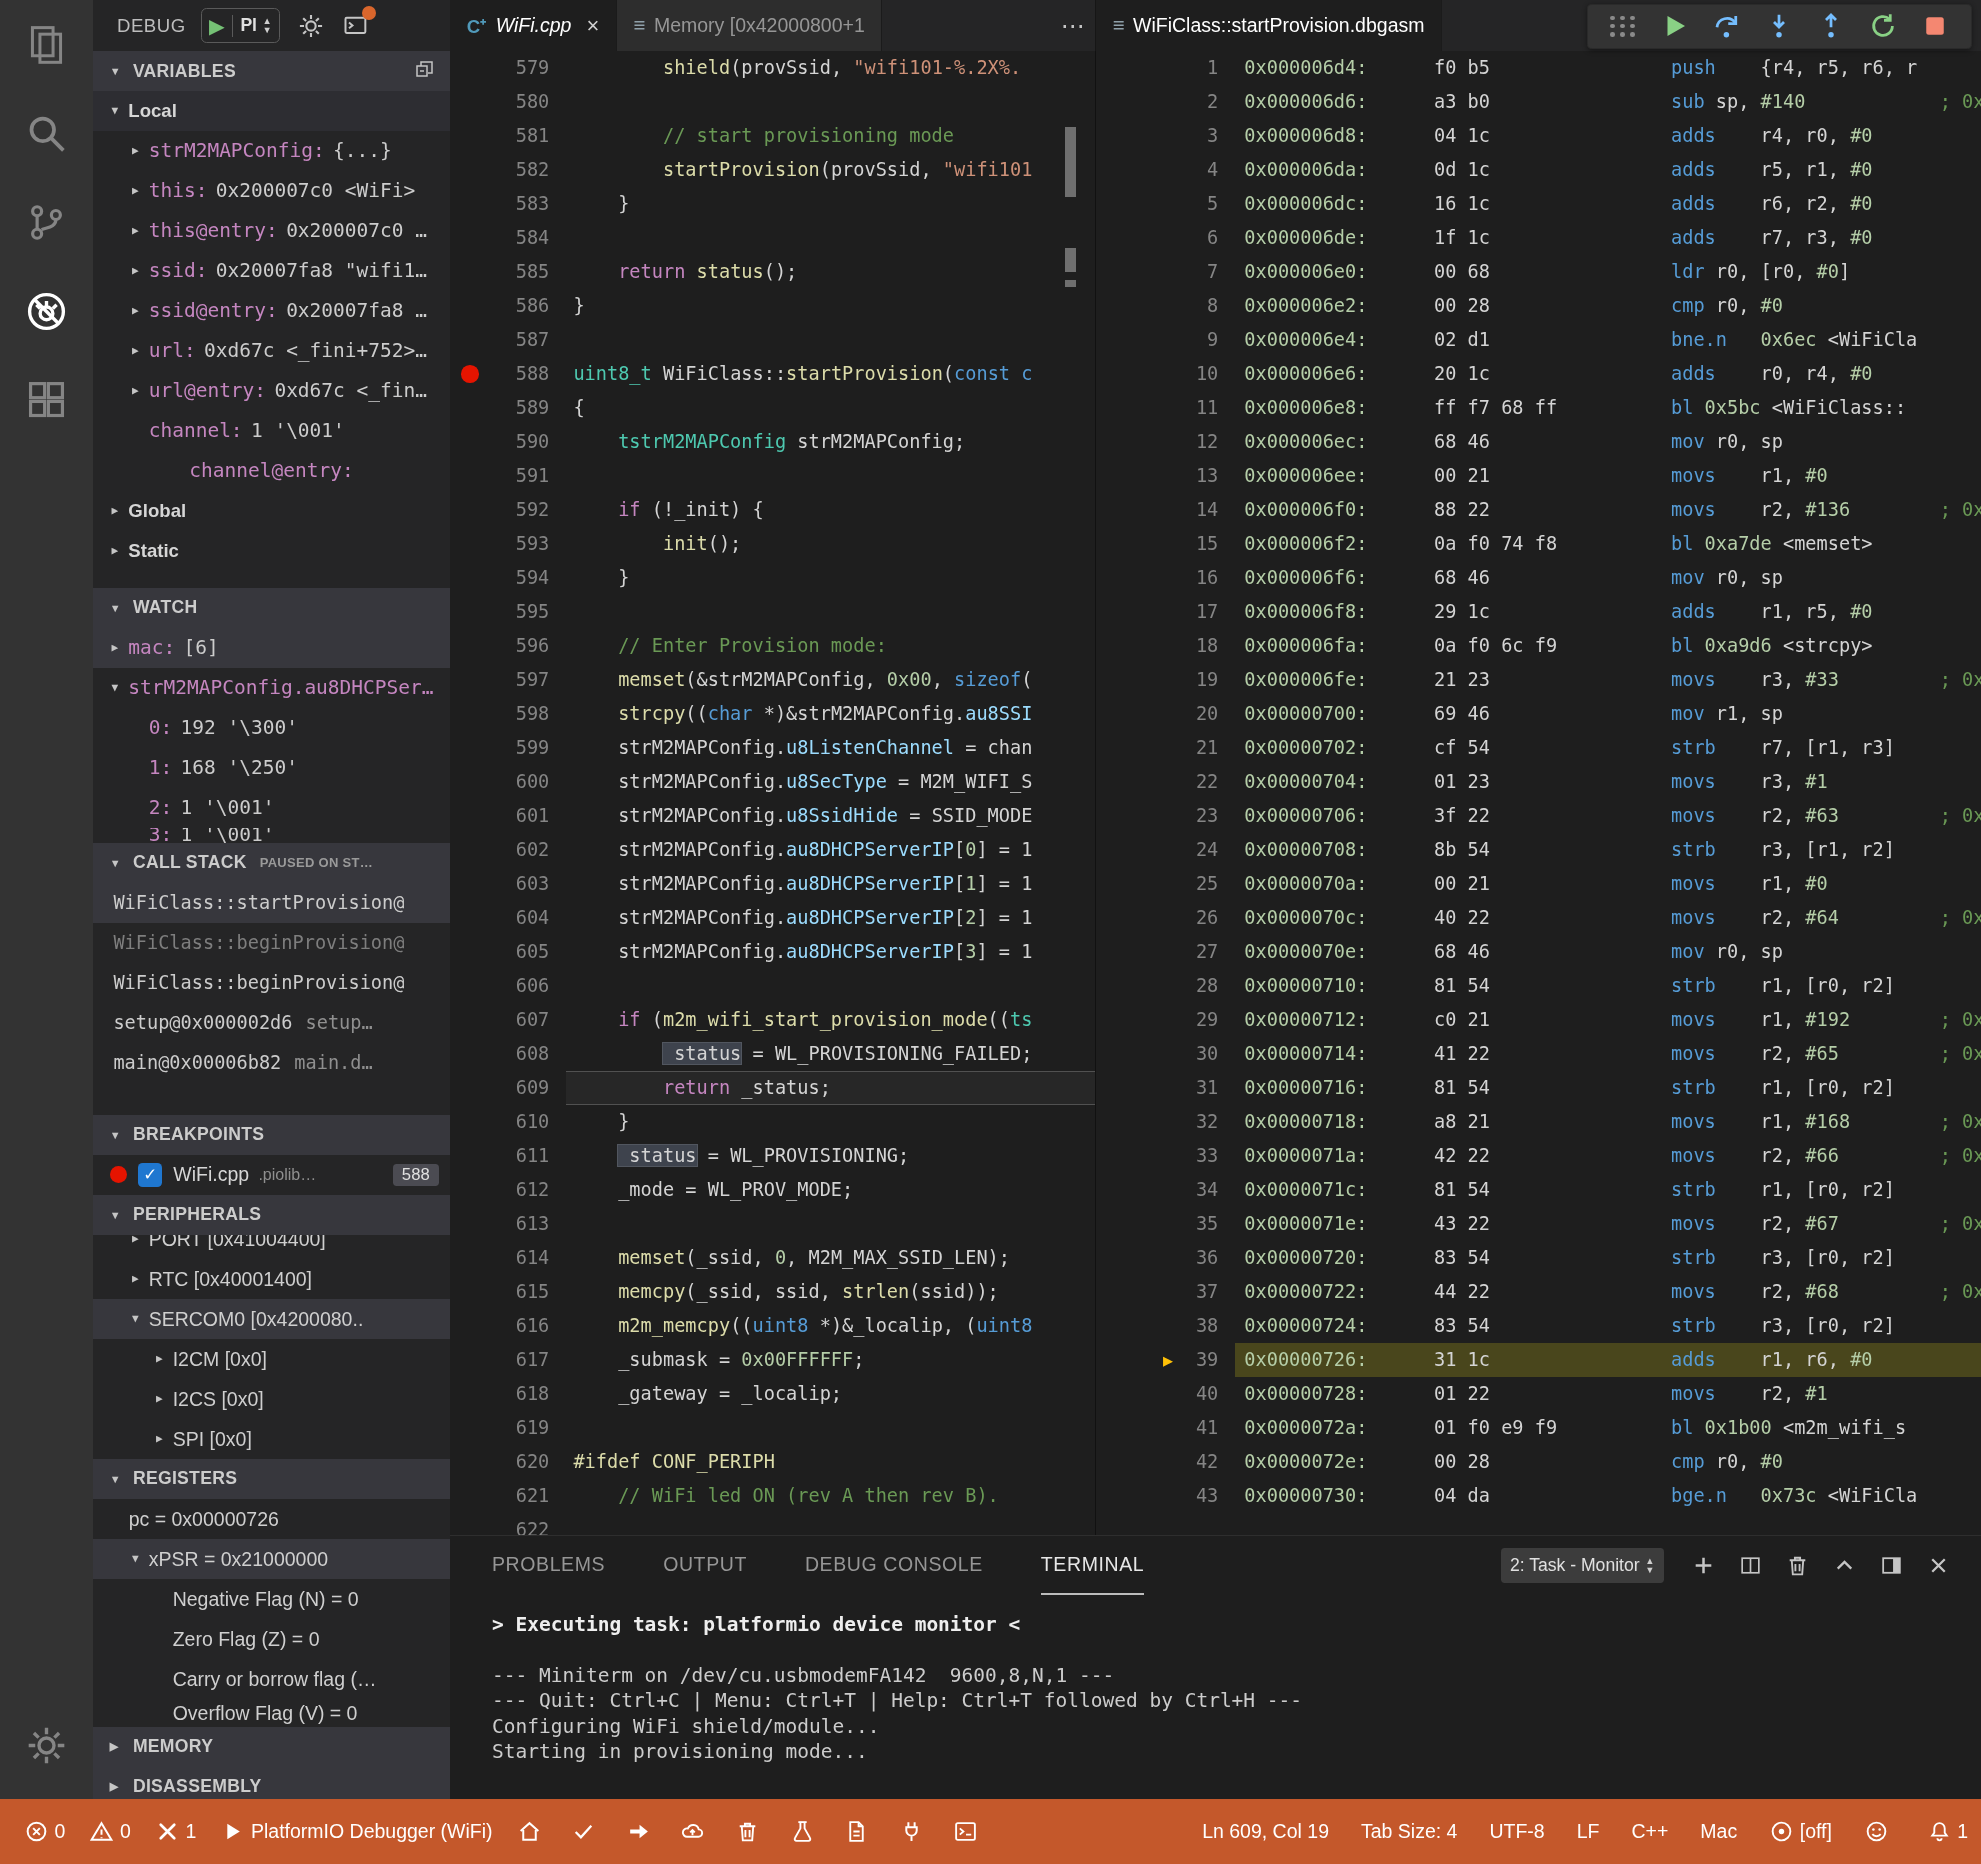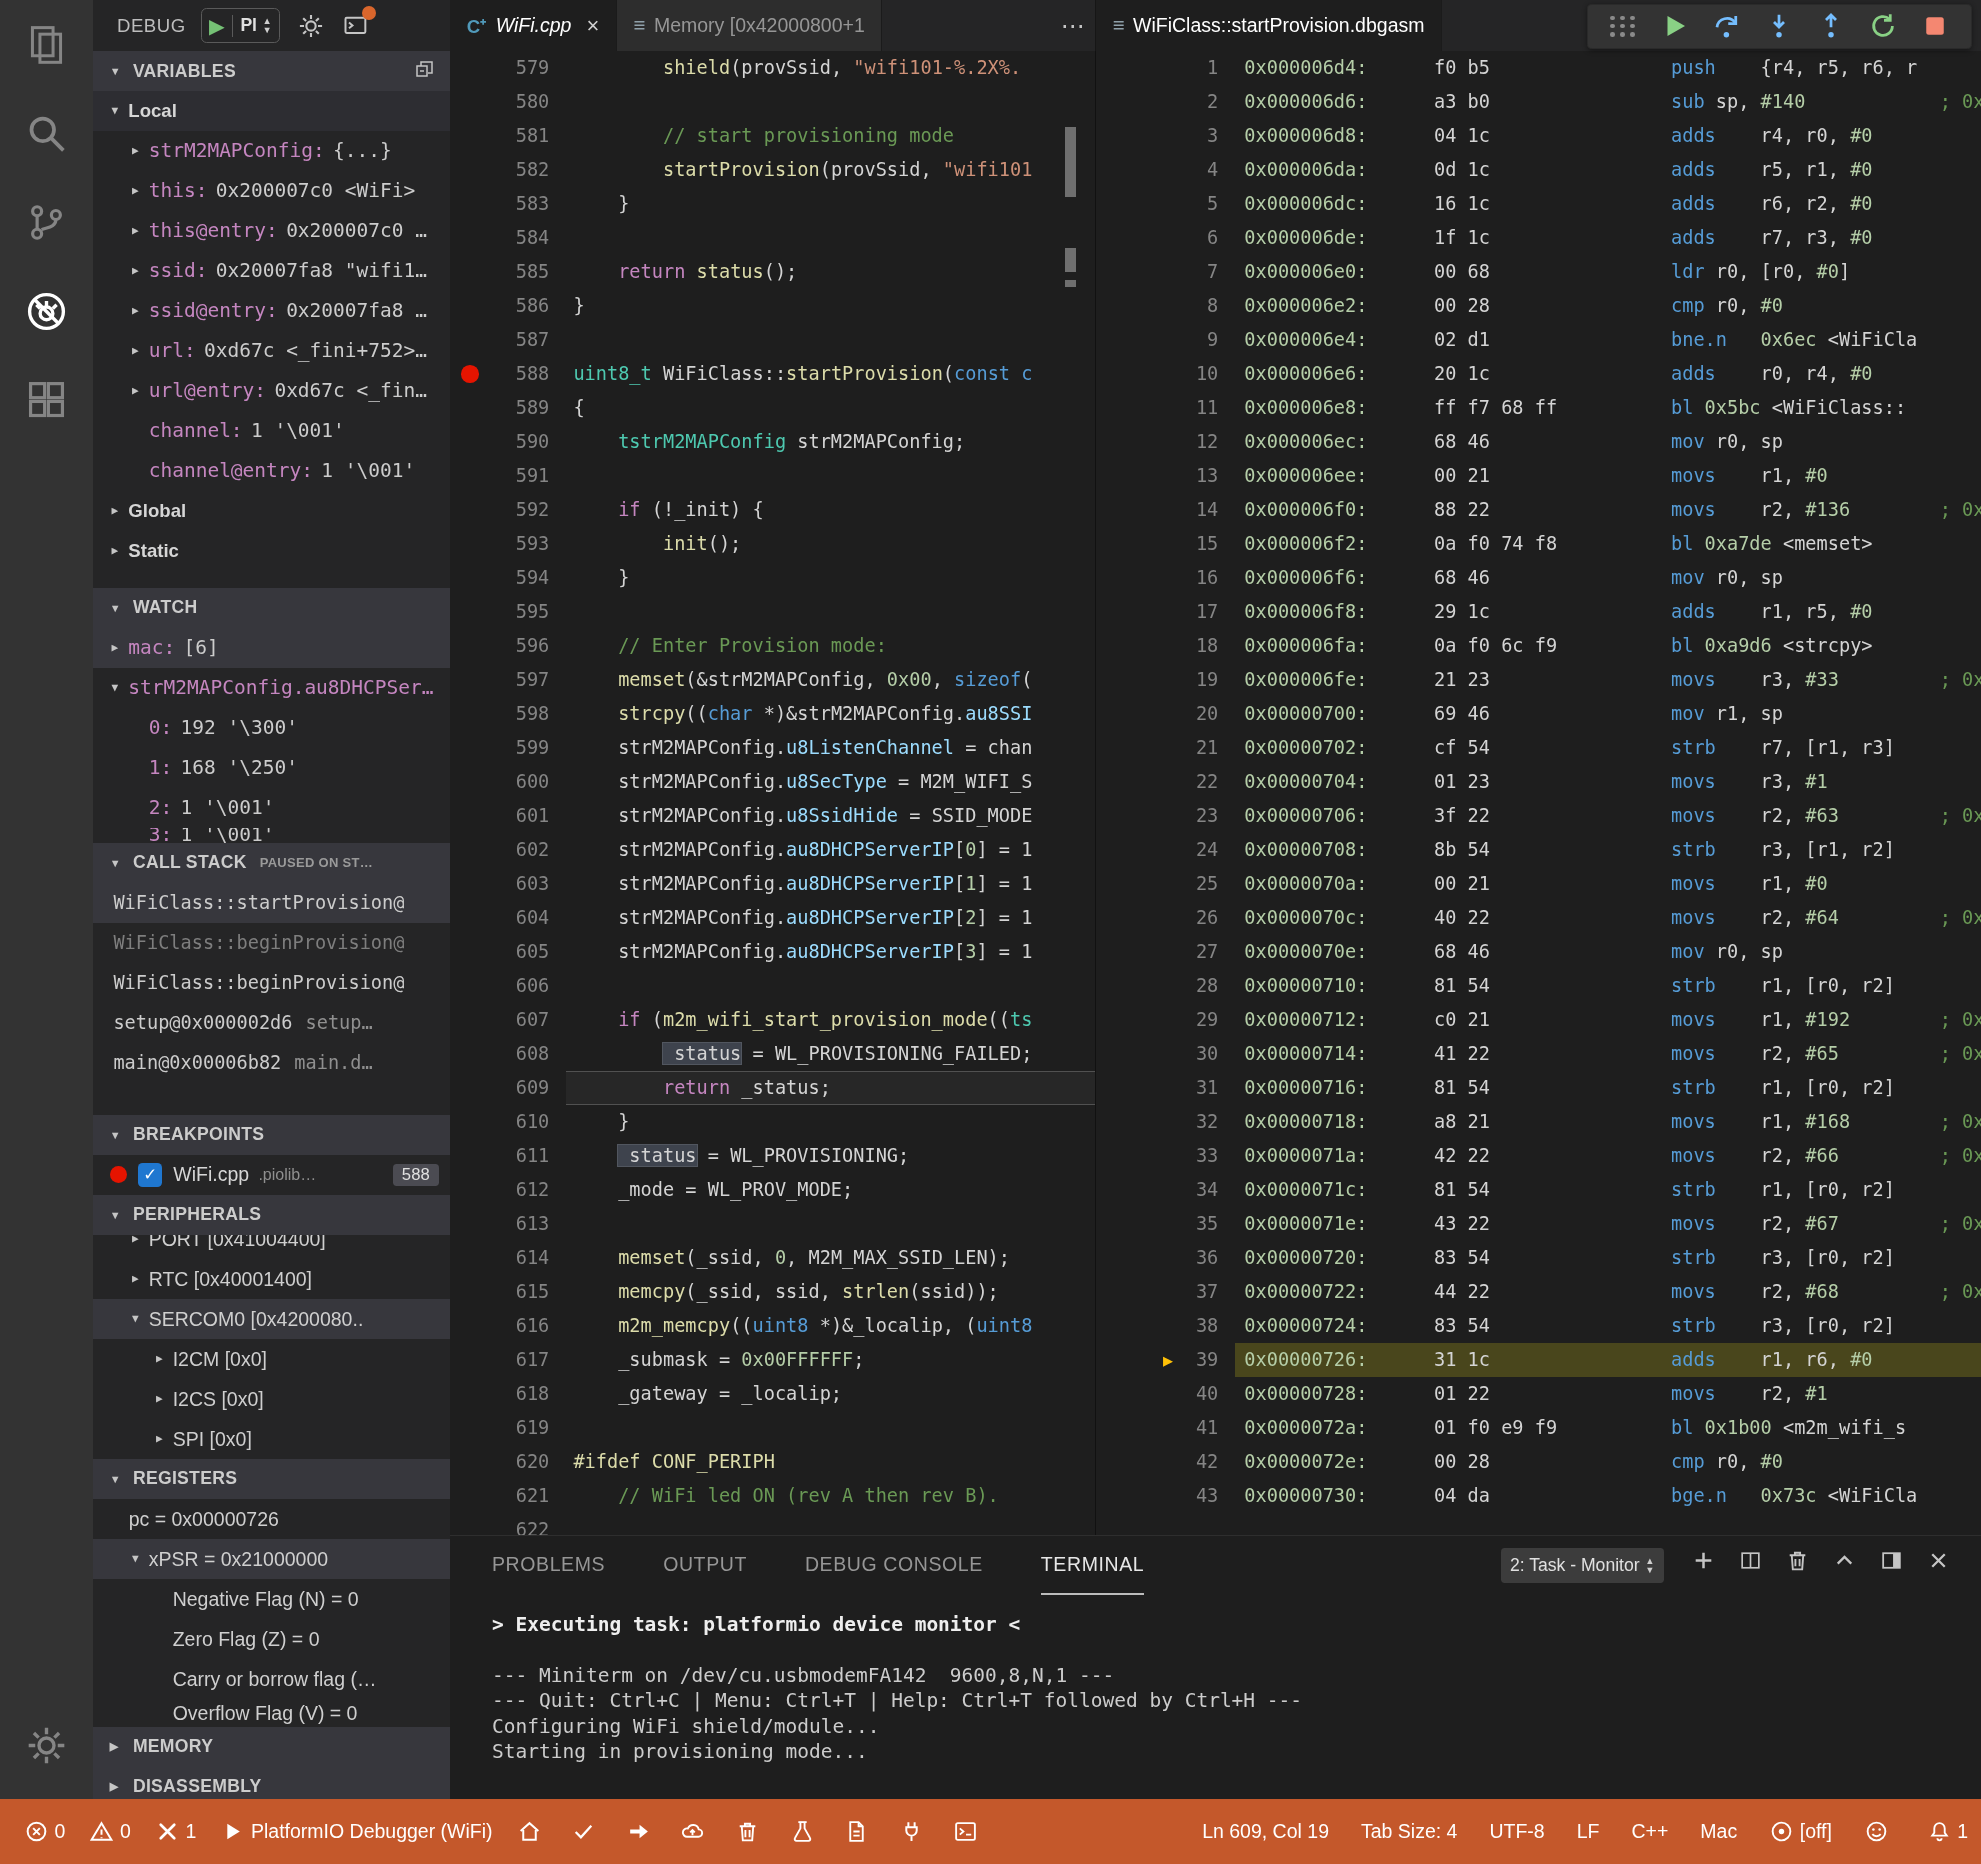--- a/index.html
+++ b/index.html
@@ -101,21 +101,21 @@
   .asm-addr{position:absolute;left:9.3px;color:#b5cea8;}
   .asm-bytes{position:absolute;left:199px;color:#d4d4d4;}
   .asm-ins{position:absolute;left:436px;color:#d4d4d4;}
   .mnz{color:#569cd6;} .imm{color:#b5cea8;} .cmt{color:#6a9955;}
 
   
   #panel{position:absolute;left:0;bottom:0;width:1531px;height:264px;background:#1e1e1e;border-top:0.9px solid #2e2e2e;}
   #panel-tabs{height:59px;display:flex;align-items:center;padding-left:42px;}
   .ptab{font-size:19.5px;color:#969696;margin-right:58px;letter-spacing:0.6px;font-weight:normal;height:59px;display:flex;align-items:center;border-bottom:2.8px solid transparent;}
   .ptab.active{color:#e7e7e7;border-bottom:2.8px solid #bcbcbc;}
-  #panel-actions{margin-left:auto;display:flex;margin-right:18.6px;color:#c5c5c5;padding-left:34px;}
+  #panel-actions{margin-left:auto;display:flex;align-items:center;margin-right:18.6px;color:#c5c5c5;padding-left:34px;}
   .sel-box{background:#3c3c3c;border-radius:3.7px;height:35px;display:flex;align-items:center;padding:0 9.3px;color:#e0e0e0;font-size:17.6px;margin-right:16.7px;}
   .pact{margin:0 11px;display:inline-flex;font-size:24px;}
   .pact svg{width:25px;height:25px;}
   #terminal{padding:16.7px 0 0 42px;font-size:19.5px;line-height:25.5px;color:#cccccc;font-family:"DejaVu Sans Mono",monospace;white-space:pre;}
   #terminal .tl0{color:#eeeeee;font-weight:bold;}
 
   
   .st-item{display:flex;align-items:center;margin-left:24px;font-size:19.5px;white-space:nowrap;}
   .st-item svg{width:25px;height:25px;margin-right:5.6px;}
   #st-right{margin-left:auto;display:flex;align-items:center;margin-right:13px;}
@@ -245,21 +245,21 @@
       <div class="sb-item mono" style="padding-left: 39px;">
         <span class="tw">▶</span>
         <span class="nm">url@entry:</span>
         <span class="vl">0xd67c &lt;_fin…</span>
       </div>
       <div class="sb-item mono" style="padding-left: 39px;">
         <span class="tw"></span>
         <span class="nm">channel:</span>
         <span class="vl">1 '\001'</span>
       </div>
-      <div class="sb-item mono" style="padding-left: 39px;">
+      <div class="sb-item mono" style=" flex-direction: column;">
         <span class="tw"></span>
         <span class="nm">channel@entry:</span>
         <span class="vl">1 '\001'</span>
       </div>
       <div class="sb-item mono" style="padding-left: 18.6px;">
         <span class="tw">▶</span>
         <span class="nm label">Global</span>
       </div>
       <div class="sb-item mono" style="padding-left: 18.6px;">
         <span class="tw">▶</span>

